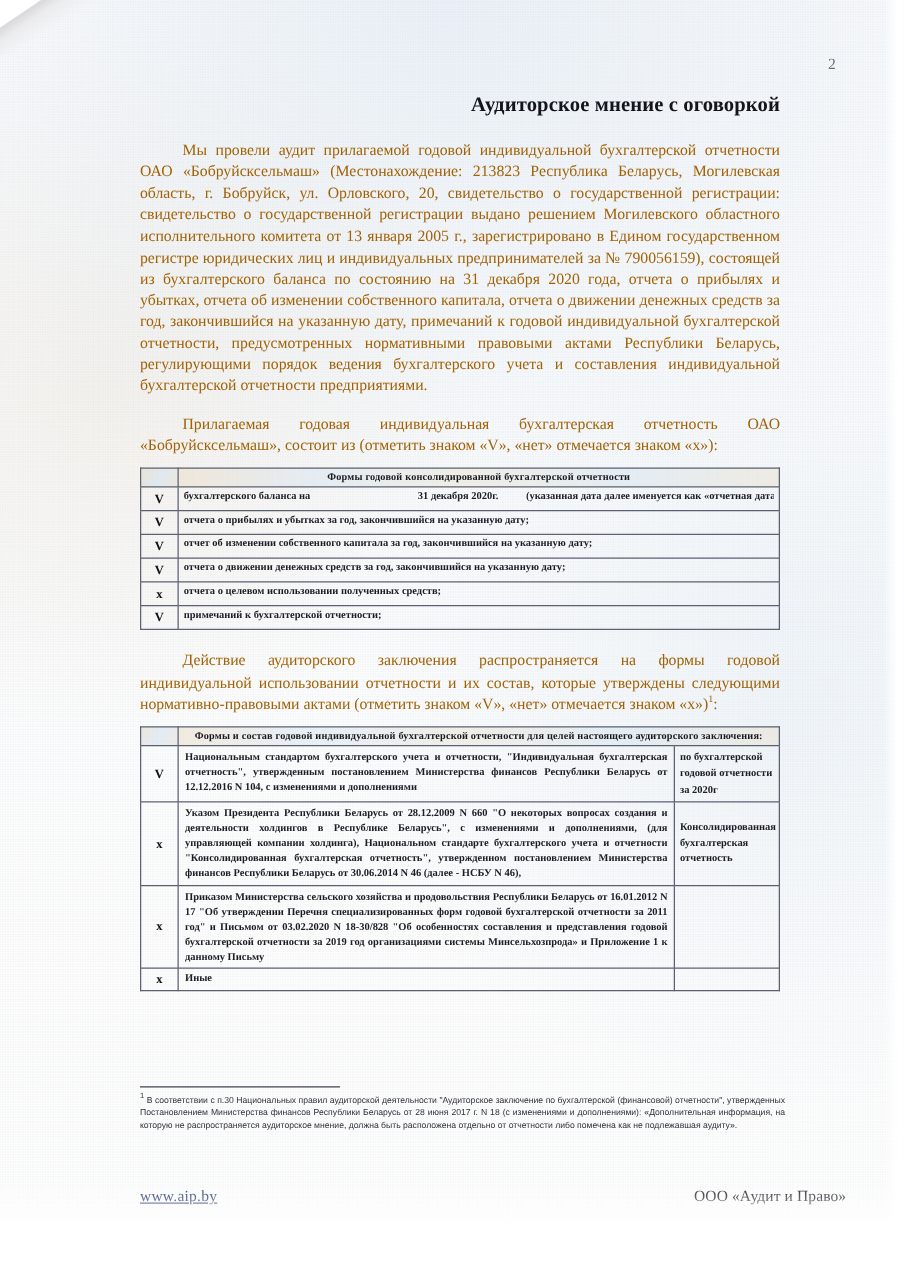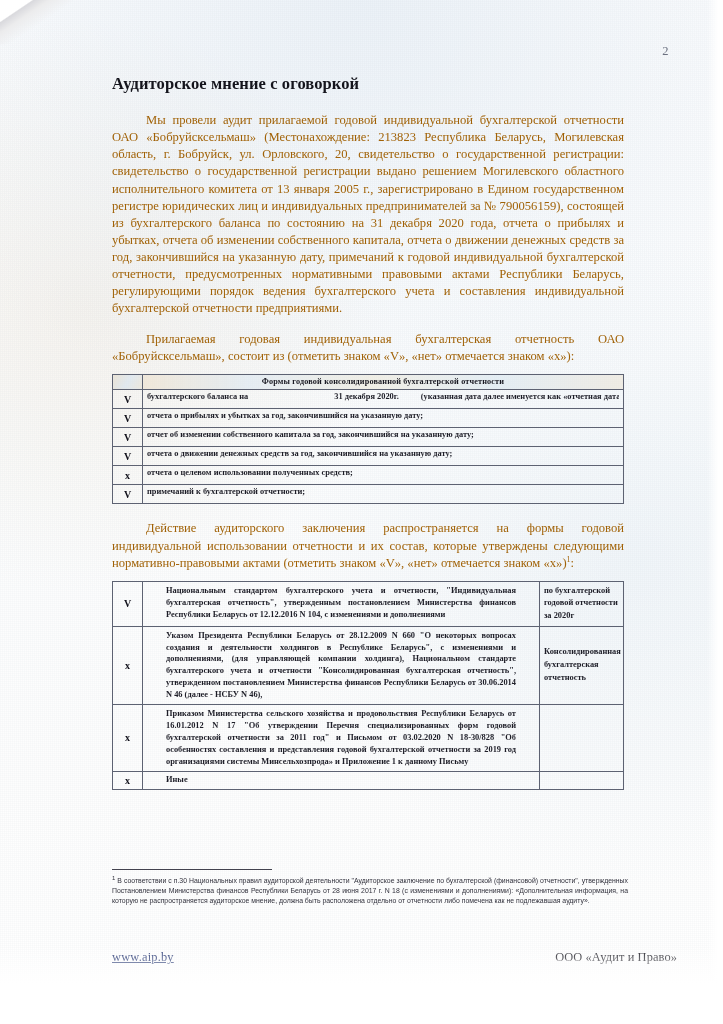--- a/index.html
+++ b/index.html
@@ -79,20 +79,21 @@
     width: 512px;
   }
 
   h1.section-title {
     font-family: "Liberation Serif", "DejaVu Serif", serif;
     font-size: 16.5px;
     font-weight: bold;
     margin: 0 0 18px 0;
     letter-spacing: 0.1px;
     color: #14141c;
+    text-align: right;
   }
 
   p.body-par {
     margin: 0 0 13px 0;
     font-size: 12.6px;
     line-height: 1.36;
     text-align: justify;
     text-indent: 34px;
     color: #a16207;
     hyphens: none;
@@ -169,21 +170,21 @@
     margin-left: 22px;
     white-space: nowrap;
     overflow: hidden;
   }
 
   
   table.t2 { margin-top: 4px; }
   .t2 .desc-cell {
     text-align: justify;
     line-height: 1.42;
-    padding: 3px 23px;
+    padding: 3px 5px;
     font-size: 8.4px;
   }
   .t2 .purpose-cell {
     width: 84px;
     vertical-align: middle;
     line-height: 1.5;
     padding: 3px 4px;
     font-size: 8.4px;
     margin-left: 16px;
   }
@@ -306,20 +307,24 @@
 
     <p class="body-par tight" style="margin-top:16px"><span>Действие аудиторского заключения распространяется на формы годовой индивидуальной использовании отчетности и их состав, которые утверждены следующими нормативно-правовыми актами (отметить знаком «V», «нет» отмечается знаком «х»)</span><sup class="fn-ref">1</sup><span>:</span></p>
 
     <table class="form-table t2">
       <colgroup>
           <col style="width:30px">
           <col>
           <col style="width:84px">
         </colgroup>
       <tbody>
+        <tr>
+          <th class="mark-cell blank-head"></th>
+          <th class="tbl-head" colspan="2">Формы и состав годовой индивидуальной бухгалтерской отчетности для целей настоящего аудиторского заключения:</th>
+        </tr>
 
         <tr>
           <td class="mark-cell">V</td>
           <td class="desc-cell">Национальным стандартом бухгалтерского учета и отчетности, "Индивидуальная бухгалтерская отчетность", утвержденным постановлением Министерства финансов Республики Беларусь от 12.12.2016 N 104, с изменениями и дополнениями</td>
           <td class="purpose-cell">по бухгалтерской годовой отчетности за 2020г</td>
         </tr>
 
         <tr>
           <td class="mark-cell">х</td>
           <td class="desc-cell">Указом Президента Республики Беларусь от 28.12.2009 N 660 "О некоторых вопросах создания и деятельности холдингов в Республике Беларусь", с изменениями и дополнениями, (для управляющей компании холдинга), Национальном стандарте бухгалтерского учета и отчетности "Консолидированная бухгалтерская отчетность", утвержденном постановлением Министерства финансов Республики Беларусь от 30.06.2014 N 46 (далее - НСБУ N 46),</td>

